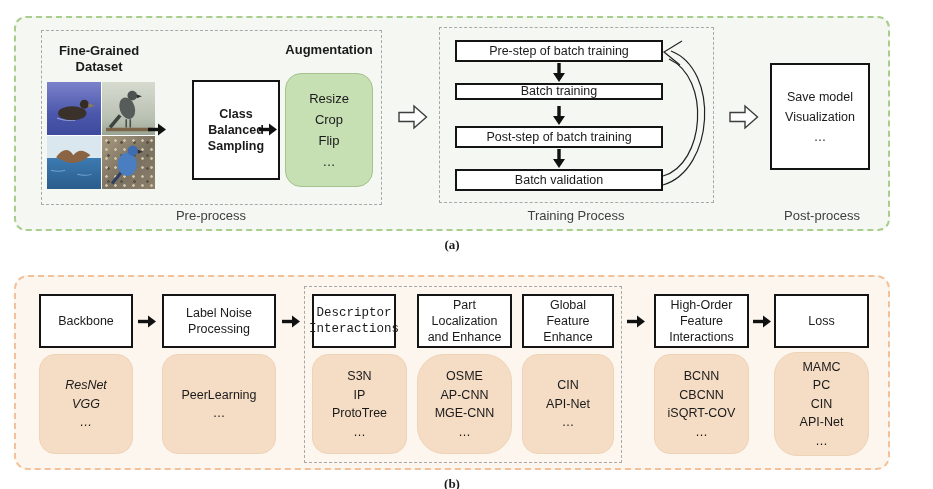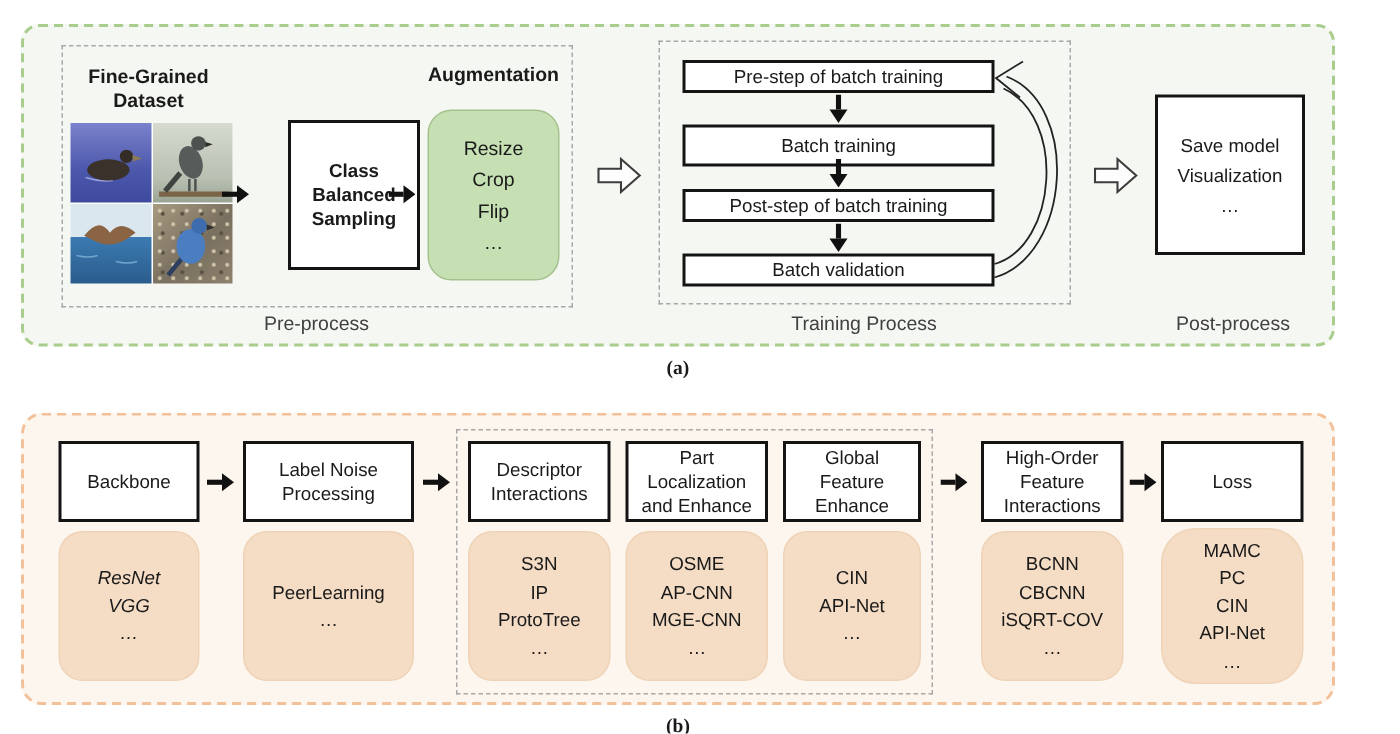--- a/index.html
+++ b/index.html
@@ -112,21 +112,21 @@
   </svg>
 
   <div class="abs dash-gray" style="left:423px;top:9px;width:275px;height:176px;"></div>
 
   <div class="abs solid-box flexc" style="left:439px;top:22px;width:208px;height:22px;">Pre-step of batch training</div>
   <svg class="abs" style="left:536px;top:45px;" width="14" height="19" viewBox="0 0 14 19">
     <rect x="5.3" y="0" width="3.4" height="10" fill="#111"></rect>
     <polygon points="1,10 7,19 13,10" fill="#111"></polygon>
   </svg>
 
-  <div class="abs solid-box flexc" style="left:439px;top:65px;width:208px;height:28px;">Batch training</div>
+  <div class="abs solid-box flexc" style="left:439px;top:65px;width:208px;height:17px;">Batch training</div>
   <svg class="abs" style="left:536px;top:88px;" width="14" height="19" viewBox="0 0 14 19">
     <rect x="5.3" y="0" width="3.4" height="10" fill="#111"></rect>
     <polygon points="1,10 7,19 13,10" fill="#111"></polygon>
   </svg>
 
   <div class="abs solid-box flexc" style="left:439px;top:108px;width:208px;height:22px;">Post-step of batch training</div>
   <svg class="abs" style="left:536px;top:131px;" width="14" height="19" viewBox="0 0 14 19">
     <rect x="5.3" y="0" width="3.4" height="10" fill="#111"></rect>
     <polygon points="1,10 7,19 13,10" fill="#111"></polygon>
   </svg>
@@ -170,28 +170,28 @@
 
   <div class="abs solid-box thick flexc" style="left:146px;top:17px;width:114px;height:54px;padding:0 8px;">Label Noise Processing</div>
   <div class="abs tan-box flexc ml" style="left:146px;top:77px;width:114px;height:100px;">PeerLearning
 …</div>
 
   <svg class="abs" style="left:266px;top:37px;" width="18" height="15" viewBox="0 0 18 15">
     <rect x="0" y="5.8" width="10" height="3.4" fill="#111"></rect>
     <polygon points="10,1.5 18,7.5 10,13.5" fill="#111"></polygon>
   </svg>
 
-  <div class="abs solid-box thick flexc" style="left:296px;top:17px;width:95px;height:54px;padding:0 6px;">Descriptor Interactions</div>
+  <div class="abs solid-box thick flexc" style="left:296px;top:17px;width:84px;height:54px;padding:0 6px;font-family:Liberation Mono, monospace;">Descriptor Interactions</div>
   <div class="abs tan-box flexc ml" style="left:296px;top:77px;width:95px;height:100px;">S3N
 IP
 ProtoTree
 …</div>
 
   <div class="abs solid-box thick flexc" style="left:401px;top:17px;width:95px;height:54px;padding:0 4px;">Part Localization and Enhance</div>
-  <div class="abs tan-box flexc ml" style="left:401px;top:77px;width:95px;height:100px;">OSME
+  <div class="abs tan-box flexc ml" style="left:401px;top:77px;width:95px;height:100px;border-radius:27px;">OSME
 AP-CNN
 MGE-CNN
 …</div>
 
   <div class="abs solid-box thick flexc" style="left:506px;top:17px;width:92px;height:54px;padding:0 10px;">Global Feature Enhance</div>
   <div class="abs tan-box flexc ml" style="left:506px;top:77px;width:92px;height:100px;">CIN
 API-Net
 …</div>
 
   <svg class="abs" style="left:611px;top:37px;" width="18" height="15" viewBox="0 0 18 15">

